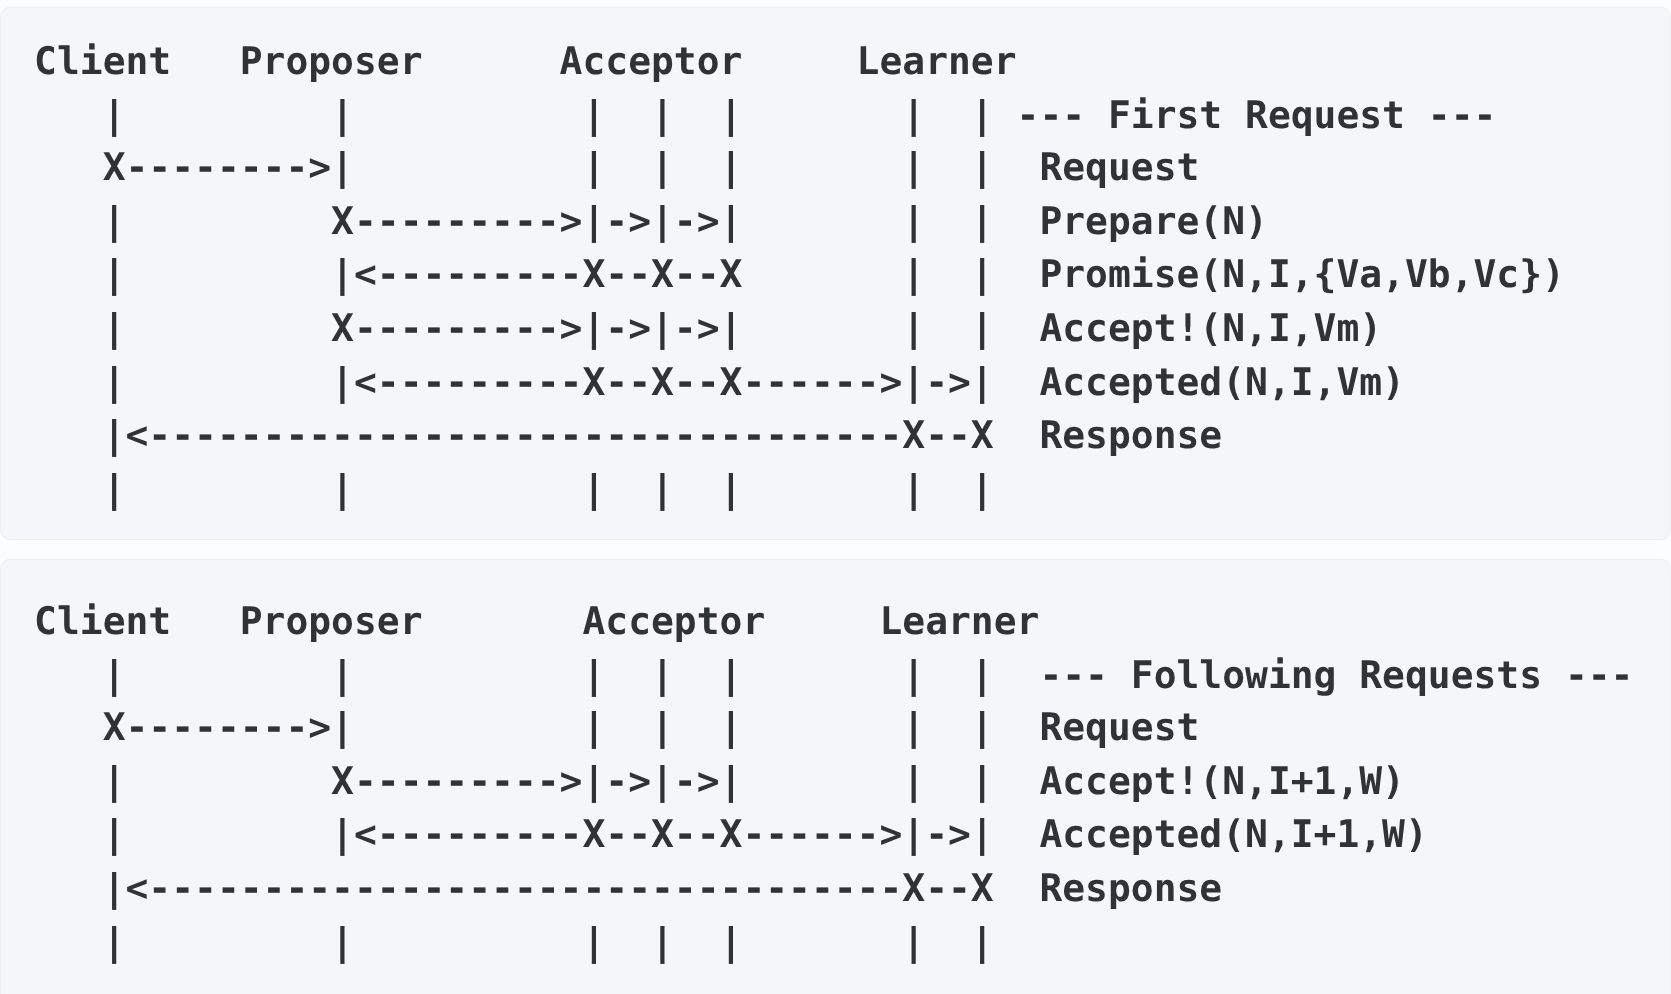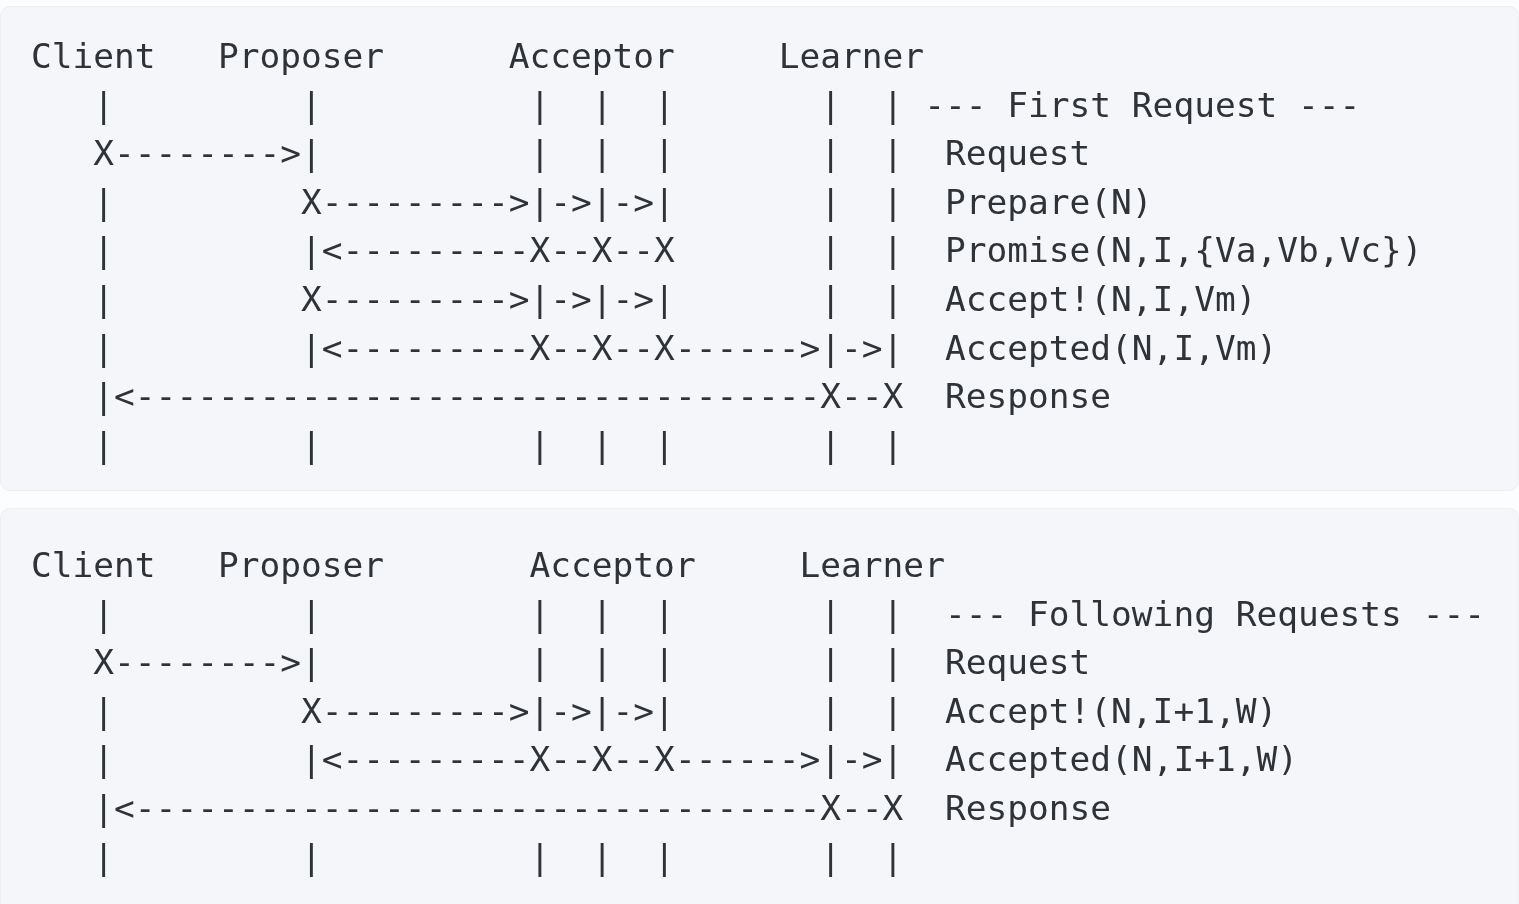--- a/index.html
+++ b/index.html
@@ -6,20 +6,21 @@
   html, body { width: 1519px; height: 904px; overflow: hidden; }
   body {
     background: #fdfdfe;
     font-family: "DejaVu Sans Mono", "Liberation Mono", monospace;
   }
   .page {
     position: relative;
     width: 1519px;
     height: 664px;
     background: #fcfdfe;
+    font-weight: bold;
   }
   .code-block {
     position: absolute;
     left: 0;
     right: 0;
     background: #f4f6f9;
     border: 1px solid #edeff2;
     border-radius: 10px;
     overflow: hidden;
   }

